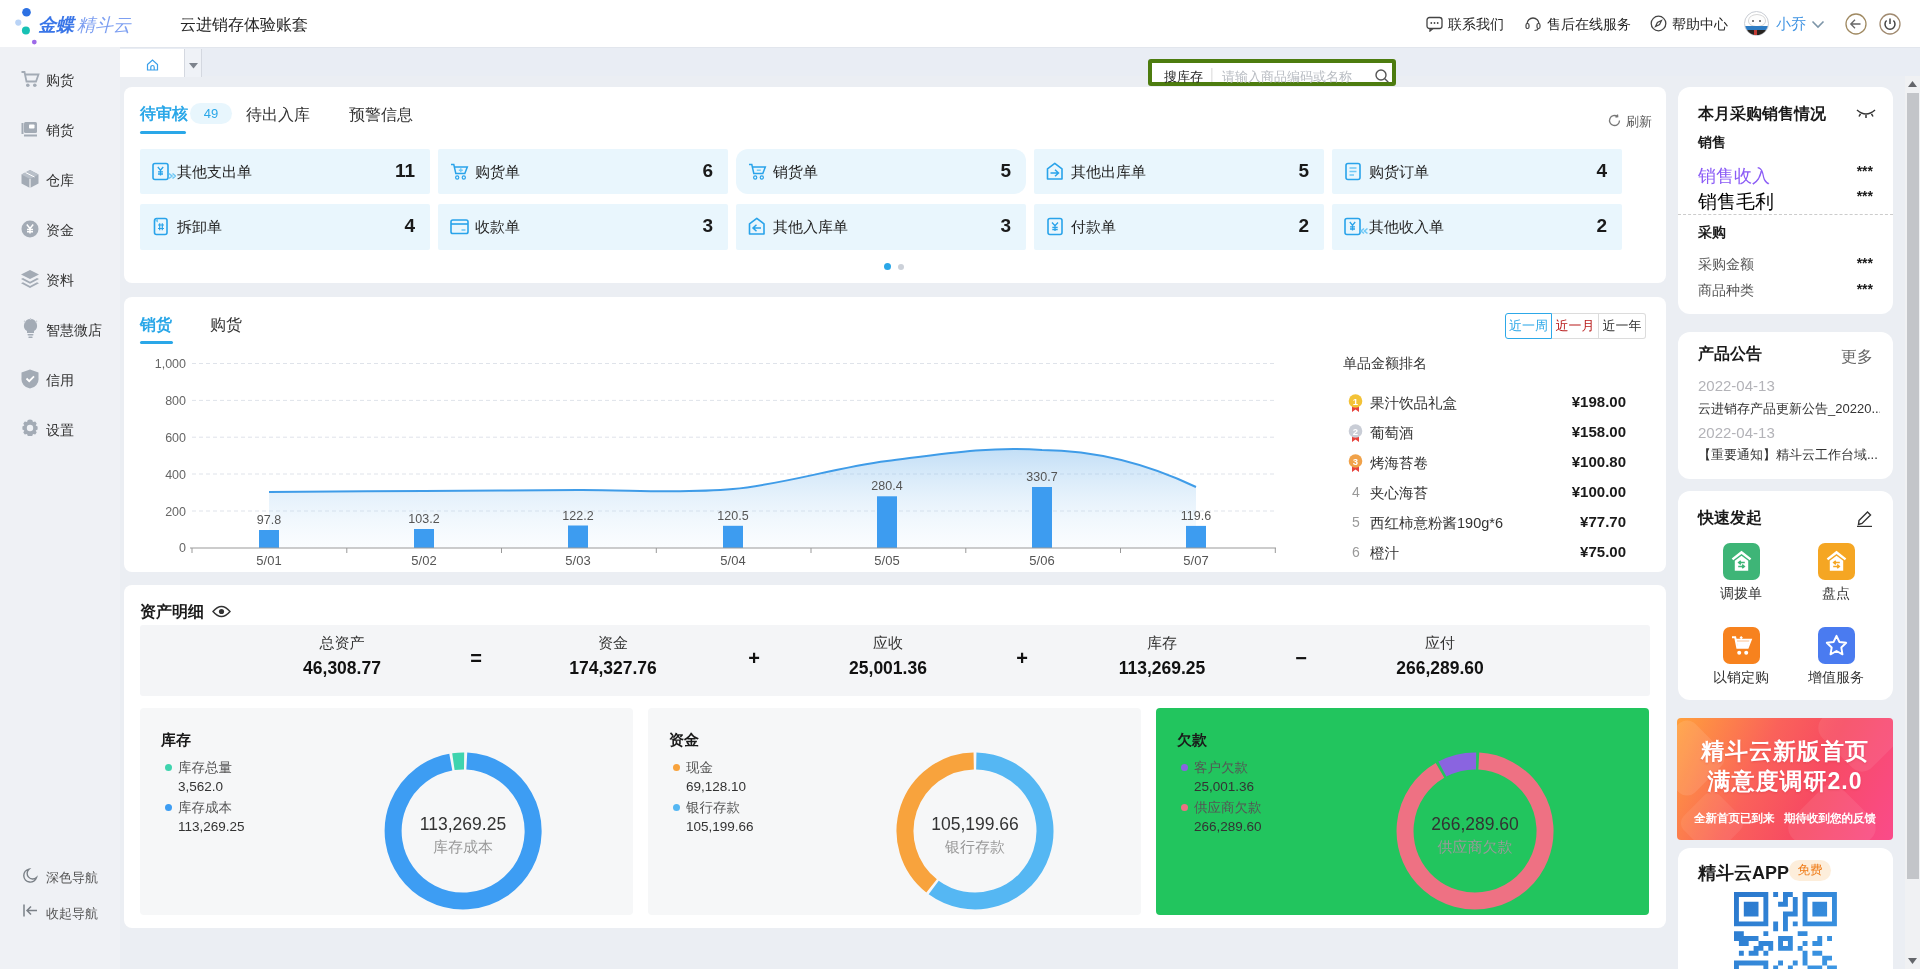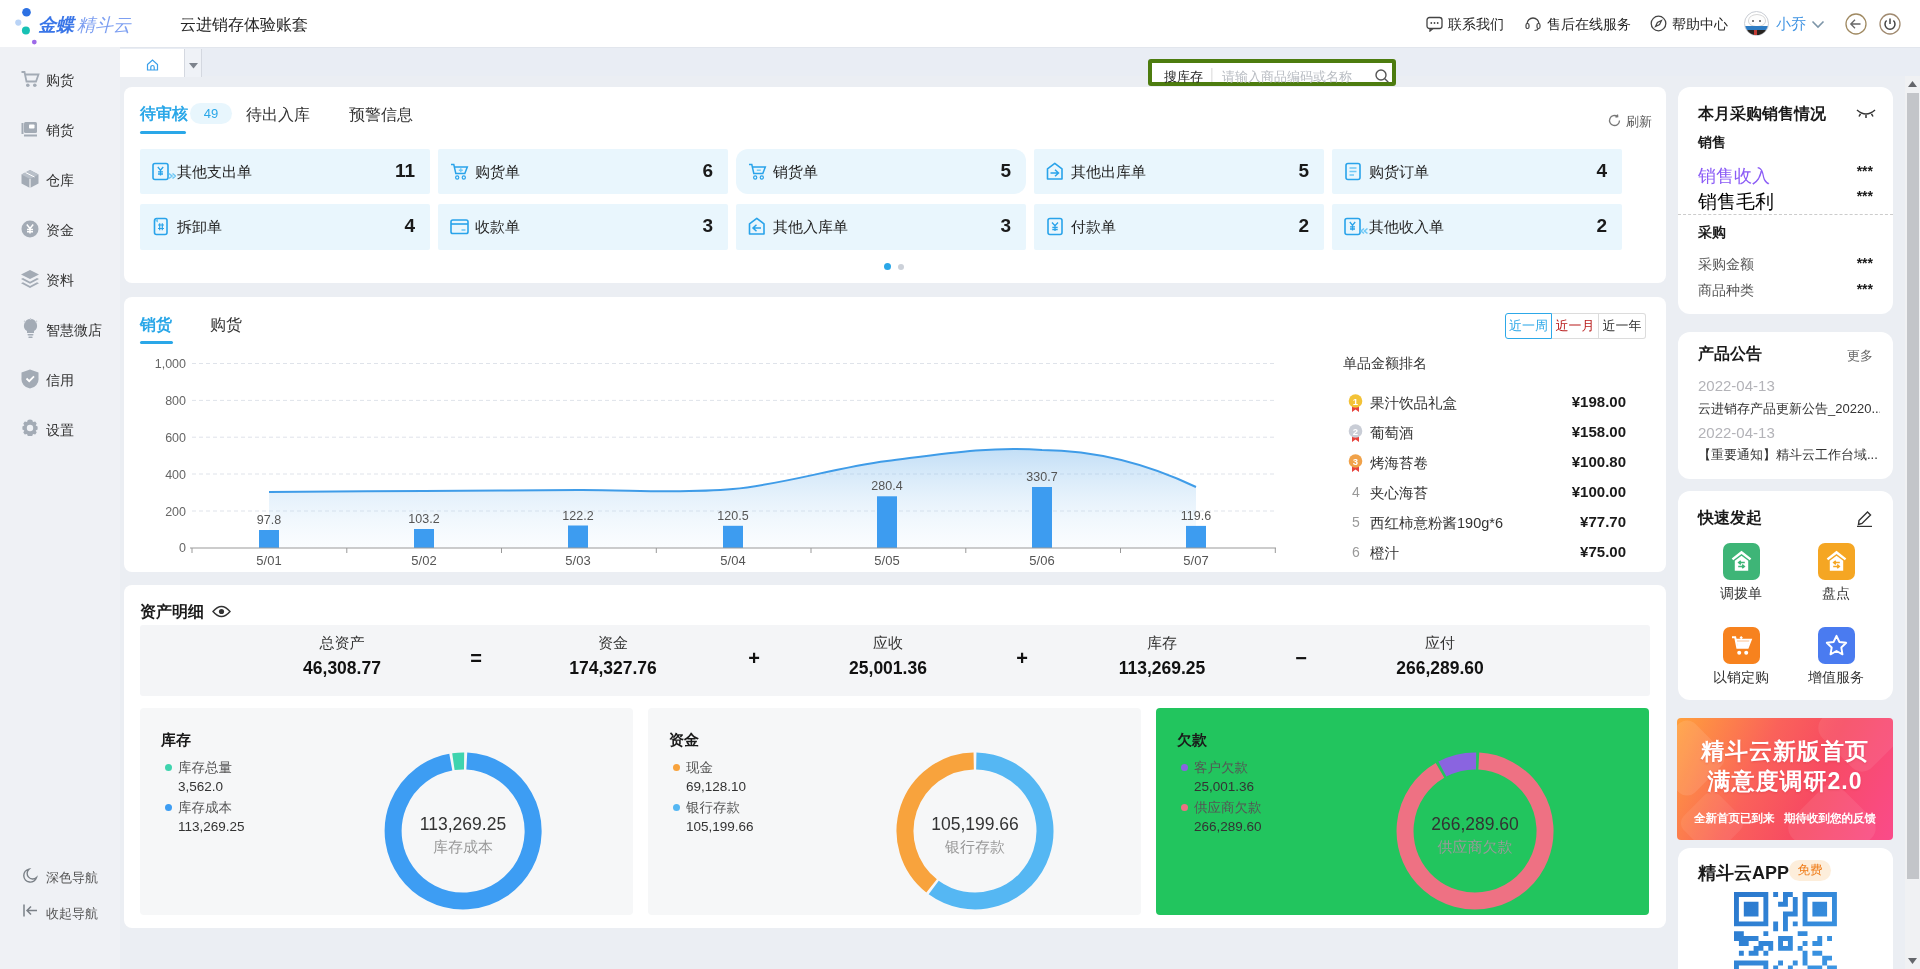--- a/index.html
+++ b/index.html
@@ -453,21 +453,21 @@
   <div class="abs" style="left:0;top:127px;width:215px;border-top:1px dashed #ccc;"></div>
   <div class="abs bold" style="left:20px;top:137px;font-size:14px;color:#1a1a1a;">采购</div>
   <div class="abs" style="left:20px;top:169px;font-size:14px;color:#555;">采购金额</div>
   <div class="abs bold" style="right:20px;top:168px;font-size:14px;color:#1a1a1a;">***</div>
   <div class="abs" style="left:20px;top:195px;font-size:14px;color:#555;">商品种类</div>
   <div class="abs bold" style="right:20px;top:194px;font-size:14px;color:#1a1a1a;">***</div>
 </div>
 
 <div class="card" style="border-radius:12px;left:1678px;top:332px;width:215px;height:147px;">
   <div class="abs bold" style="left:20px;top:12px;font-size:16px;color:#1a1a1a;">产品公告</div>
-  <div class="abs" style="right:20px;top:15px;font-size:13px;color:#666;">更多</div>
+  <div class="abs" style="right:20px;top:15px;font-size:16px;color:#666;">更多</div>
   <div class="abs" style="left:20px;top:45px;font-size:15px;color:#b3b3b8;">2022-04-13</div>
   <div class="abs" style="left:20px;top:68px;font-size:13px;color:#333;white-space:nowrap;overflow:hidden;width:182px;">云进销存产品更新公告_20220...</div>
   <div class="abs" style="left:20px;top:92px;font-size:15px;color:#b3b3b8;">2022-04-13</div>
   <div class="abs" style="left:20px;top:114px;font-size:13px;color:#333;white-space:nowrap;overflow:hidden;width:182px;">【重要通知】精斗云工作台域...</div>
 </div>
 
 <div class="card" style="border-radius:12px;left:1678px;top:491px;width:215px;height:209px;">
   <div class="abs bold" style="left:20px;top:17px;font-size:16px;color:#1a1a1a;">快速发起</div>
   <svg class="abs" style="left:178px;top:18px;" width="17" height="18" viewBox="0 0 17 18">
       <path d="M3 11.5 L11.5 3 L14.5 6 L6 14.5 L2.5 15.5 Z" fill="none" stroke="#333" stroke-width="1.4"></path>

